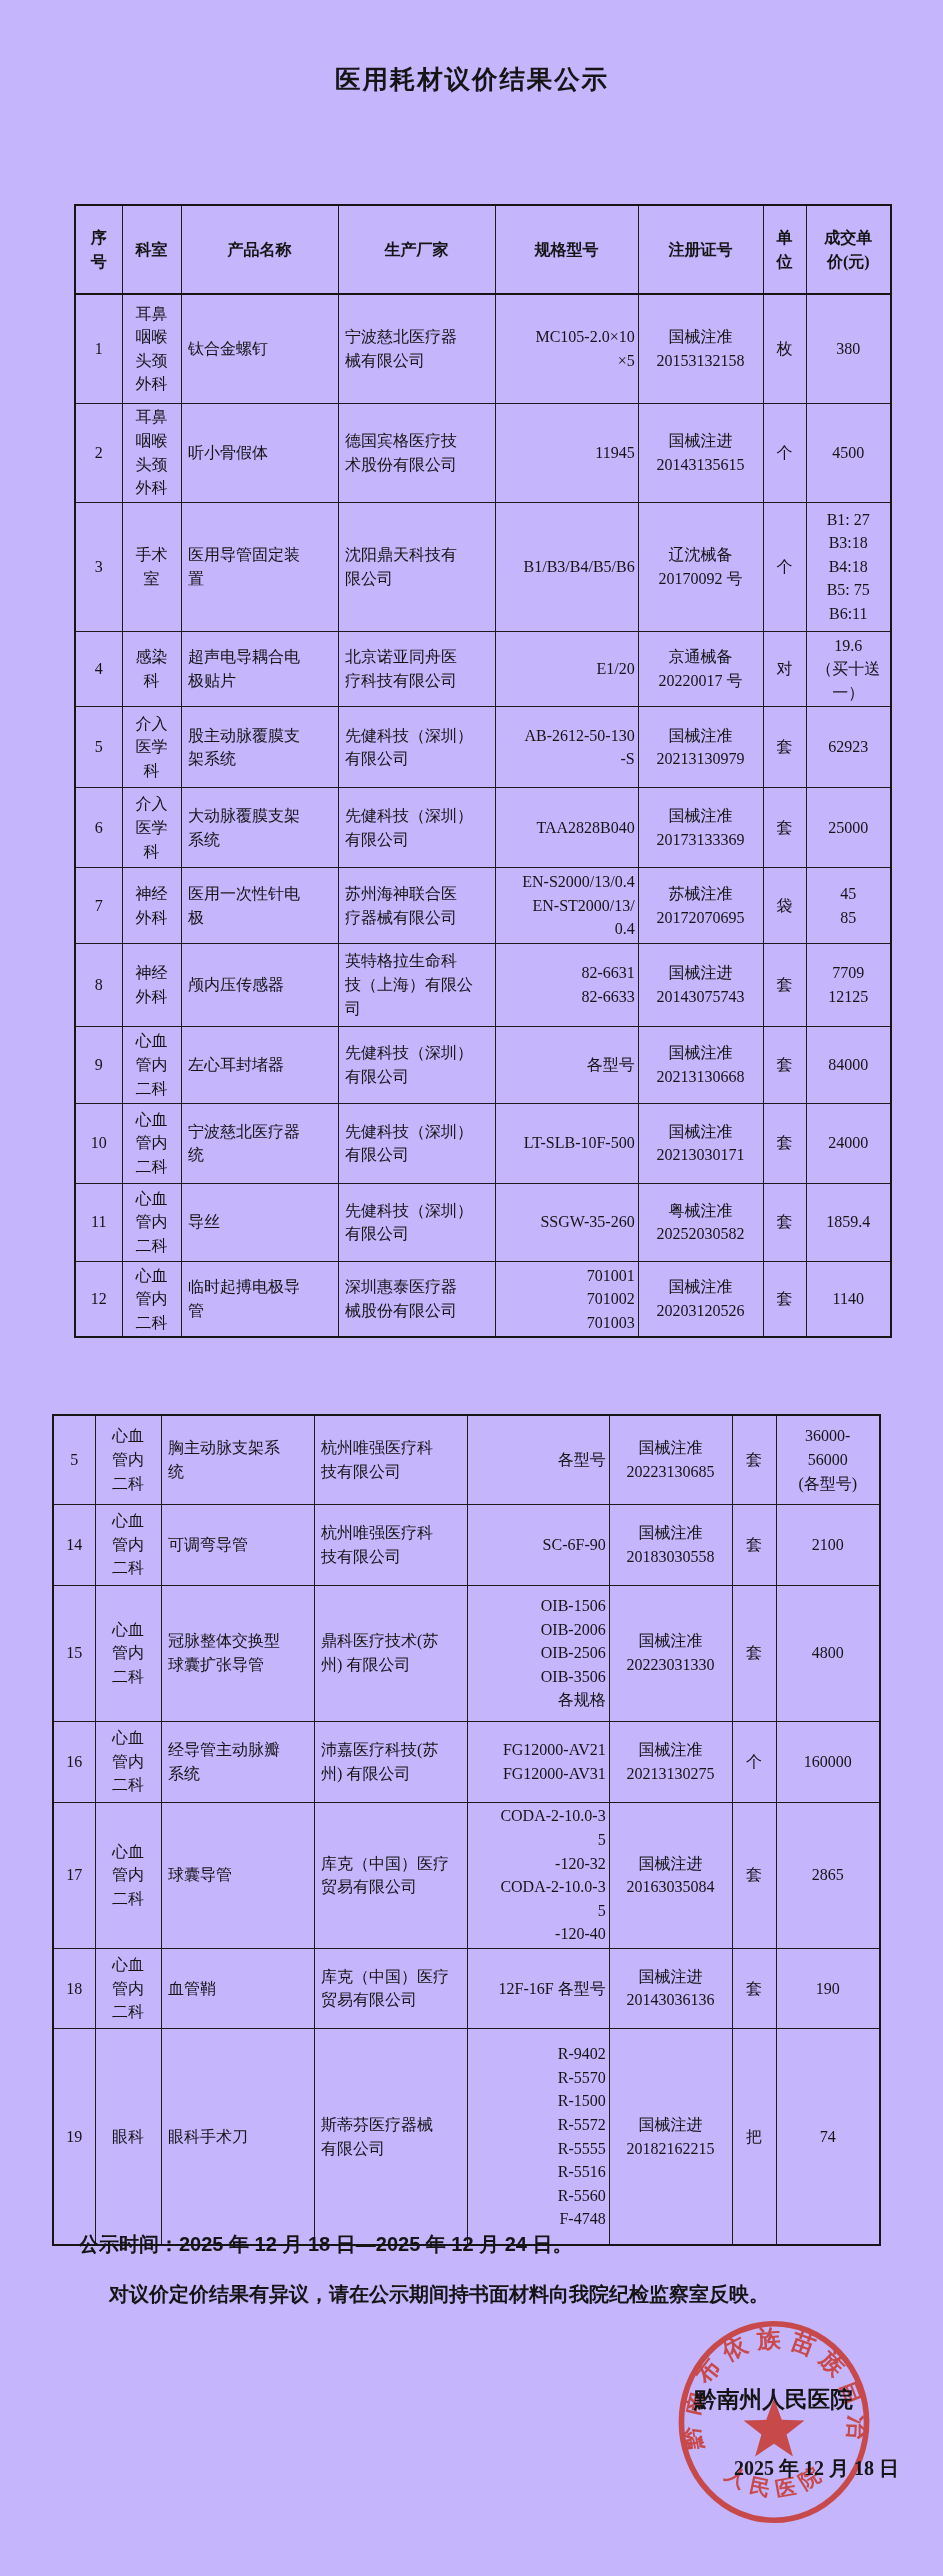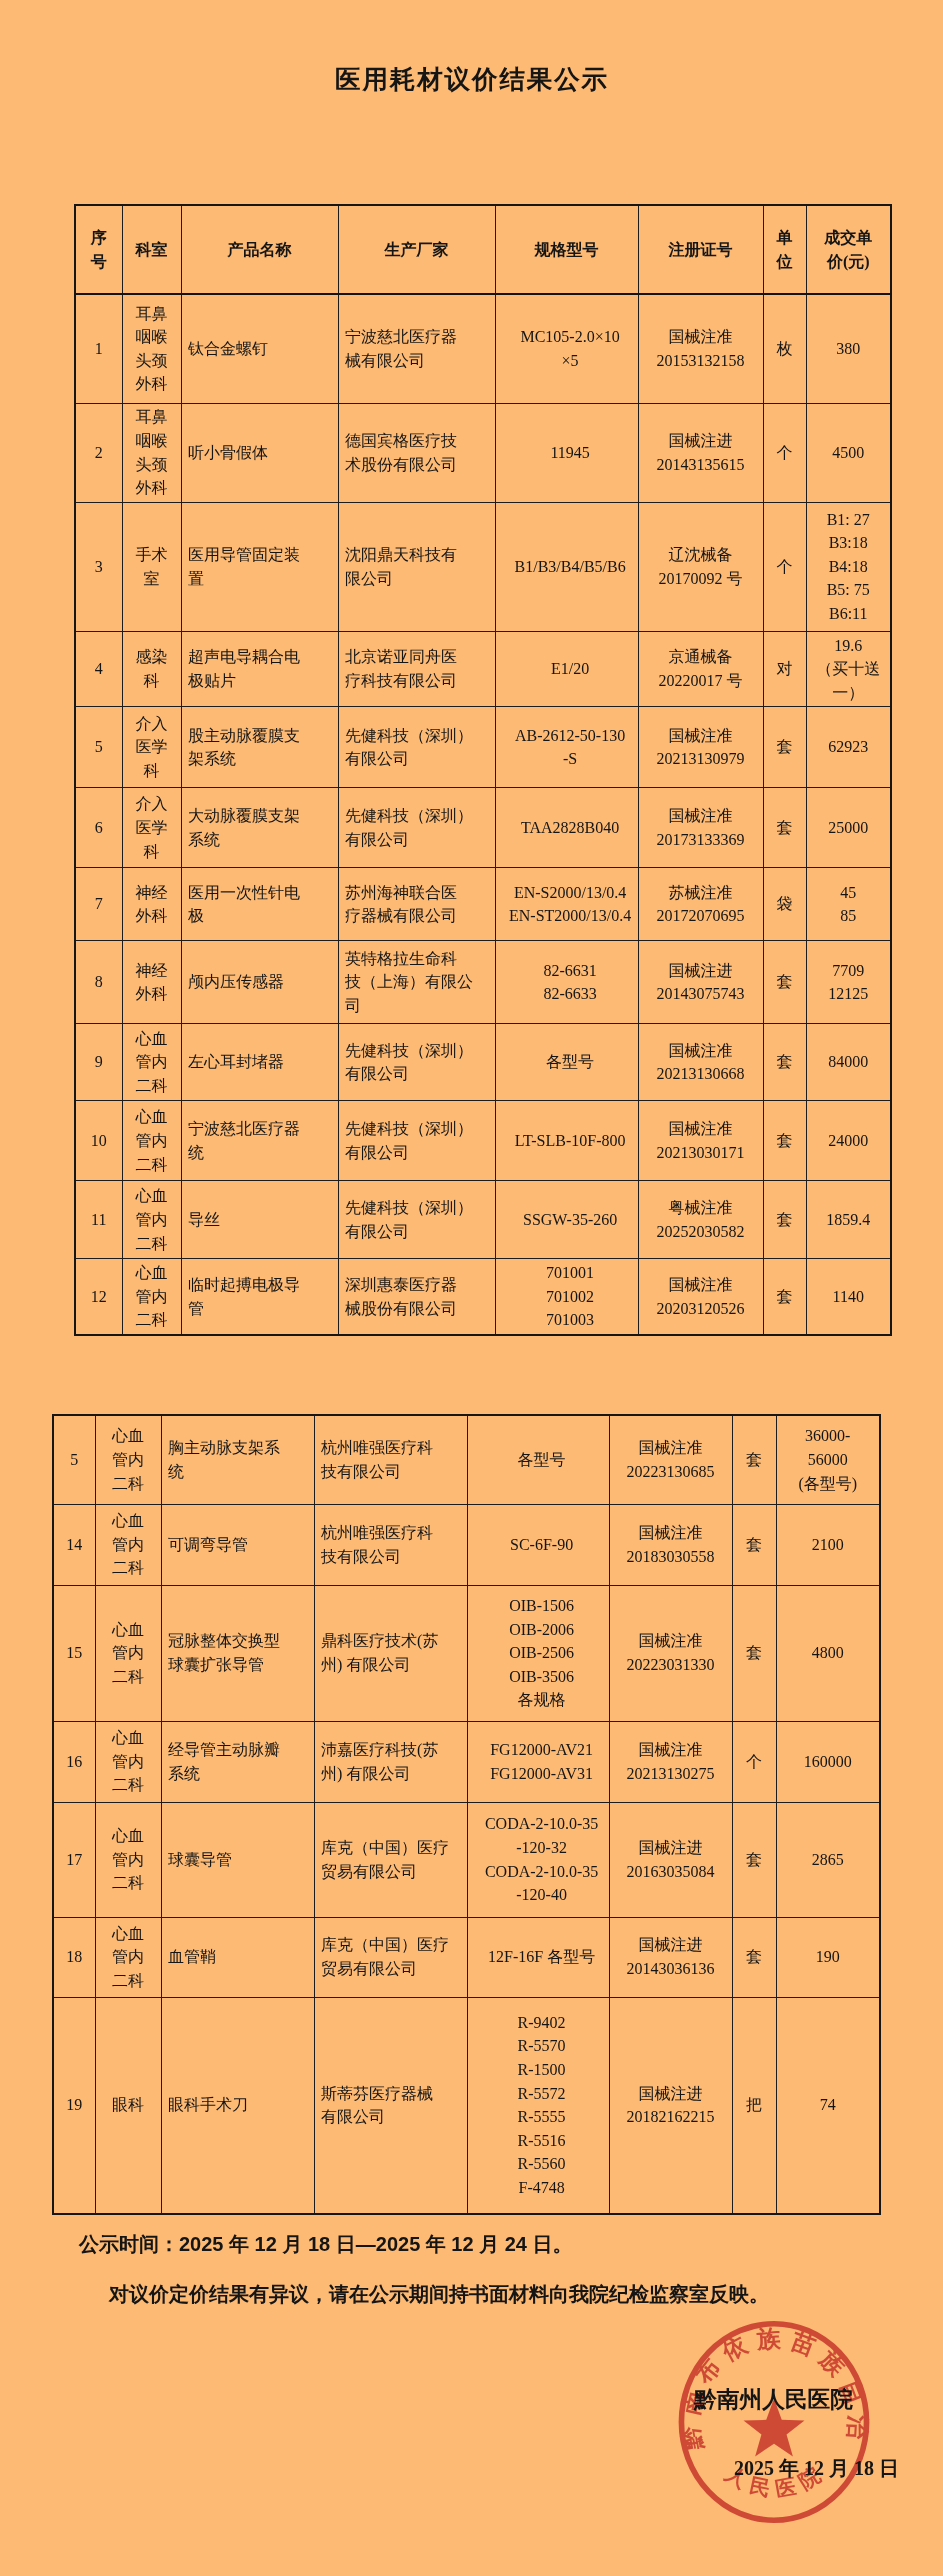--- a/index.html
+++ b/index.html
@@ -1,34 +1,34 @@
 <!DOCTYPE html>
 <html style="font-size:15px"><head>
 <meta charset="utf-8">
 <style>
   html,body{margin:0;padding:0;background:#ffffff;}
-  .page{position:relative;width:944px;height:2576px;background:#fdba74;overflow:hidden;
+  .page{position:relative;width:944px;height:2576px;background:#c4b5fd;overflow:hidden;
         font-family:"Liberation Serif","DejaVu Serif",serif;color:#151515;}
   .title{position:absolute;top:62px;left:0;width:944px;text-align:center;
          font-family:"Liberation Sans","DejaVu Sans",sans-serif;
          font-size:25.5px;font-weight:700;letter-spacing:1.9px;}
   .intro{position:absolute;top:113px;left:74px;width:746px;margin:0;
          font-family:"Liberation Sans","DejaVu Sans",sans-serif;
          font-size:20px;font-weight:700;line-height:49px;text-indent:2em;}
   table{border-collapse:collapse;table-layout:fixed;position:absolute;
         border:2.8px solid #161616;}
   #t1{left:74px;top:204px;width:816px;}
   #t2{left:52px;top:1414px;width:826px;}
   th,td{border:1.9px solid #1c1c1c;white-space:pre-line;vertical-align:middle;
         padding:1.9px 2.8px;line-height:23.6px;font-size:16px;text-align:center;
         overflow:hidden;word-break:break-all;}
   th{font-weight:600;}
   thead th{border-bottom:2.8px solid #141414;}
   td.c2,td.c3{text-align:left;padding-left:6.6px;}
-  td.c4{text-align:center;padding-left:10px;}
+  td.c4{text-align:right;padding-left:26px;}
   #t1 thead tr{height:89px;}
   #t1 tbody tr:nth-child(1){height:109px;}
   #t1 tbody tr:nth-child(2){height:96px;}
   #t1 tbody tr:nth-child(3){height:129px;}
   #t1 tbody tr:nth-child(4){height:63px;}
   #t1 tbody tr:nth-child(5){height:81px;}
   #t1 tbody tr:nth-child(6){height:80px;}
   #t1 tbody tr:nth-child(7){height:73px;}
   #t1 tbody tr:nth-child(8){height:83px;}
   #t1 tbody tr:nth-child(9){height:77px;}
@@ -233,21 +233,21 @@
         </tr>
         <tr>
           <td class="c0">10</td>
           <td class="c1">心血
 管内
 二科</td>
           <td class="c2">宁波慈北医疗器
 统</td>
           <td class="c3">先健科技（深圳）
 有限公司</td>
-          <td class="c4">LT-SLB-10F-800</td>
+          <td class="c4">LT-SLB-10F-500</td>
           <td class="c5">国械注准
 20213030171</td>
           <td class="c6">套</td>
           <td class="c7">24000</td>
         </tr>
         <tr>
           <td class="c0">11</td>
           <td class="c1">心血
 管内
 二科</td>

